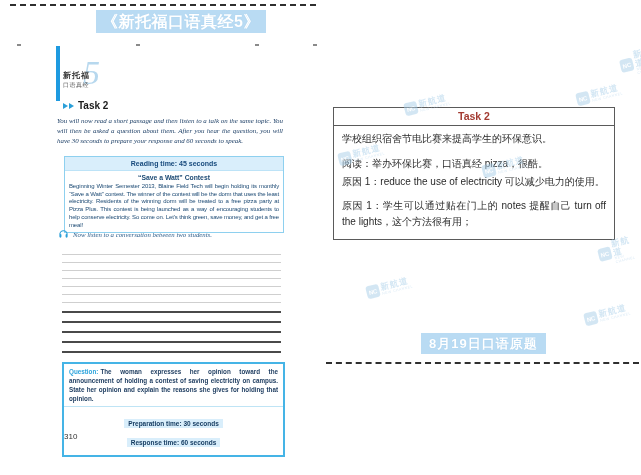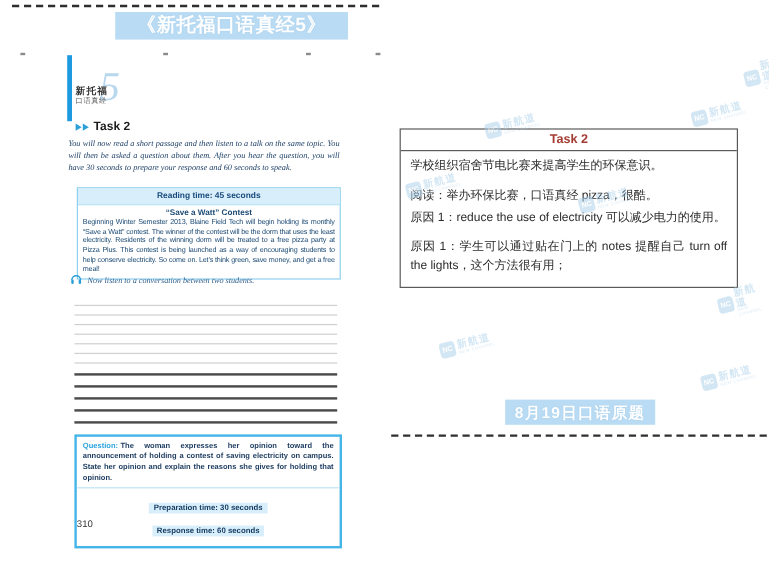--- a/index.html
+++ b/index.html
@@ -8,21 +8,21 @@
     font-family:"Liberation Sans", sans-serif; overflow:hidden;
   }
   
   .dash-top { position:absolute; left:10px; top:4px; width:306px; border-top:2px dashed #2f2f2f; }
   .dash-bottom { position:absolute; left:326px; top:362px; width:313px; border-top:2px dashed #2f2f2f; }
   .tick { position:absolute; top:44px; width:4px; height:2px; background:#8a8a8a; }
   .tick.t1{left:17px} .tick.t2{left:136px} .tick.t3{left:255px} .tick.t4{left:313px}
 
   
   .title-banner {
-    position:absolute; left:96px; top:10px; width:194px; height:23px;
+    position:absolute; left:96px; top:10px; width:170px; height:23px;
     background:#b9dbf3; color:#ffffff; font-weight:bold; font-size:16px;
     line-height:23px; text-align:center; letter-spacing:0.5px;
     text-shadow:0 0 1px #9cc9ea;
   }
   .date-banner {
     position:absolute; left:421px; top:333px; background:#b9dbf3; color:#ffffff;
     font-weight:bold; font-size:13px; line-height:19px; padding:1px 8px;
     letter-spacing:1px; text-shadow:0 0 1px #9cc9ea;
   }
 

